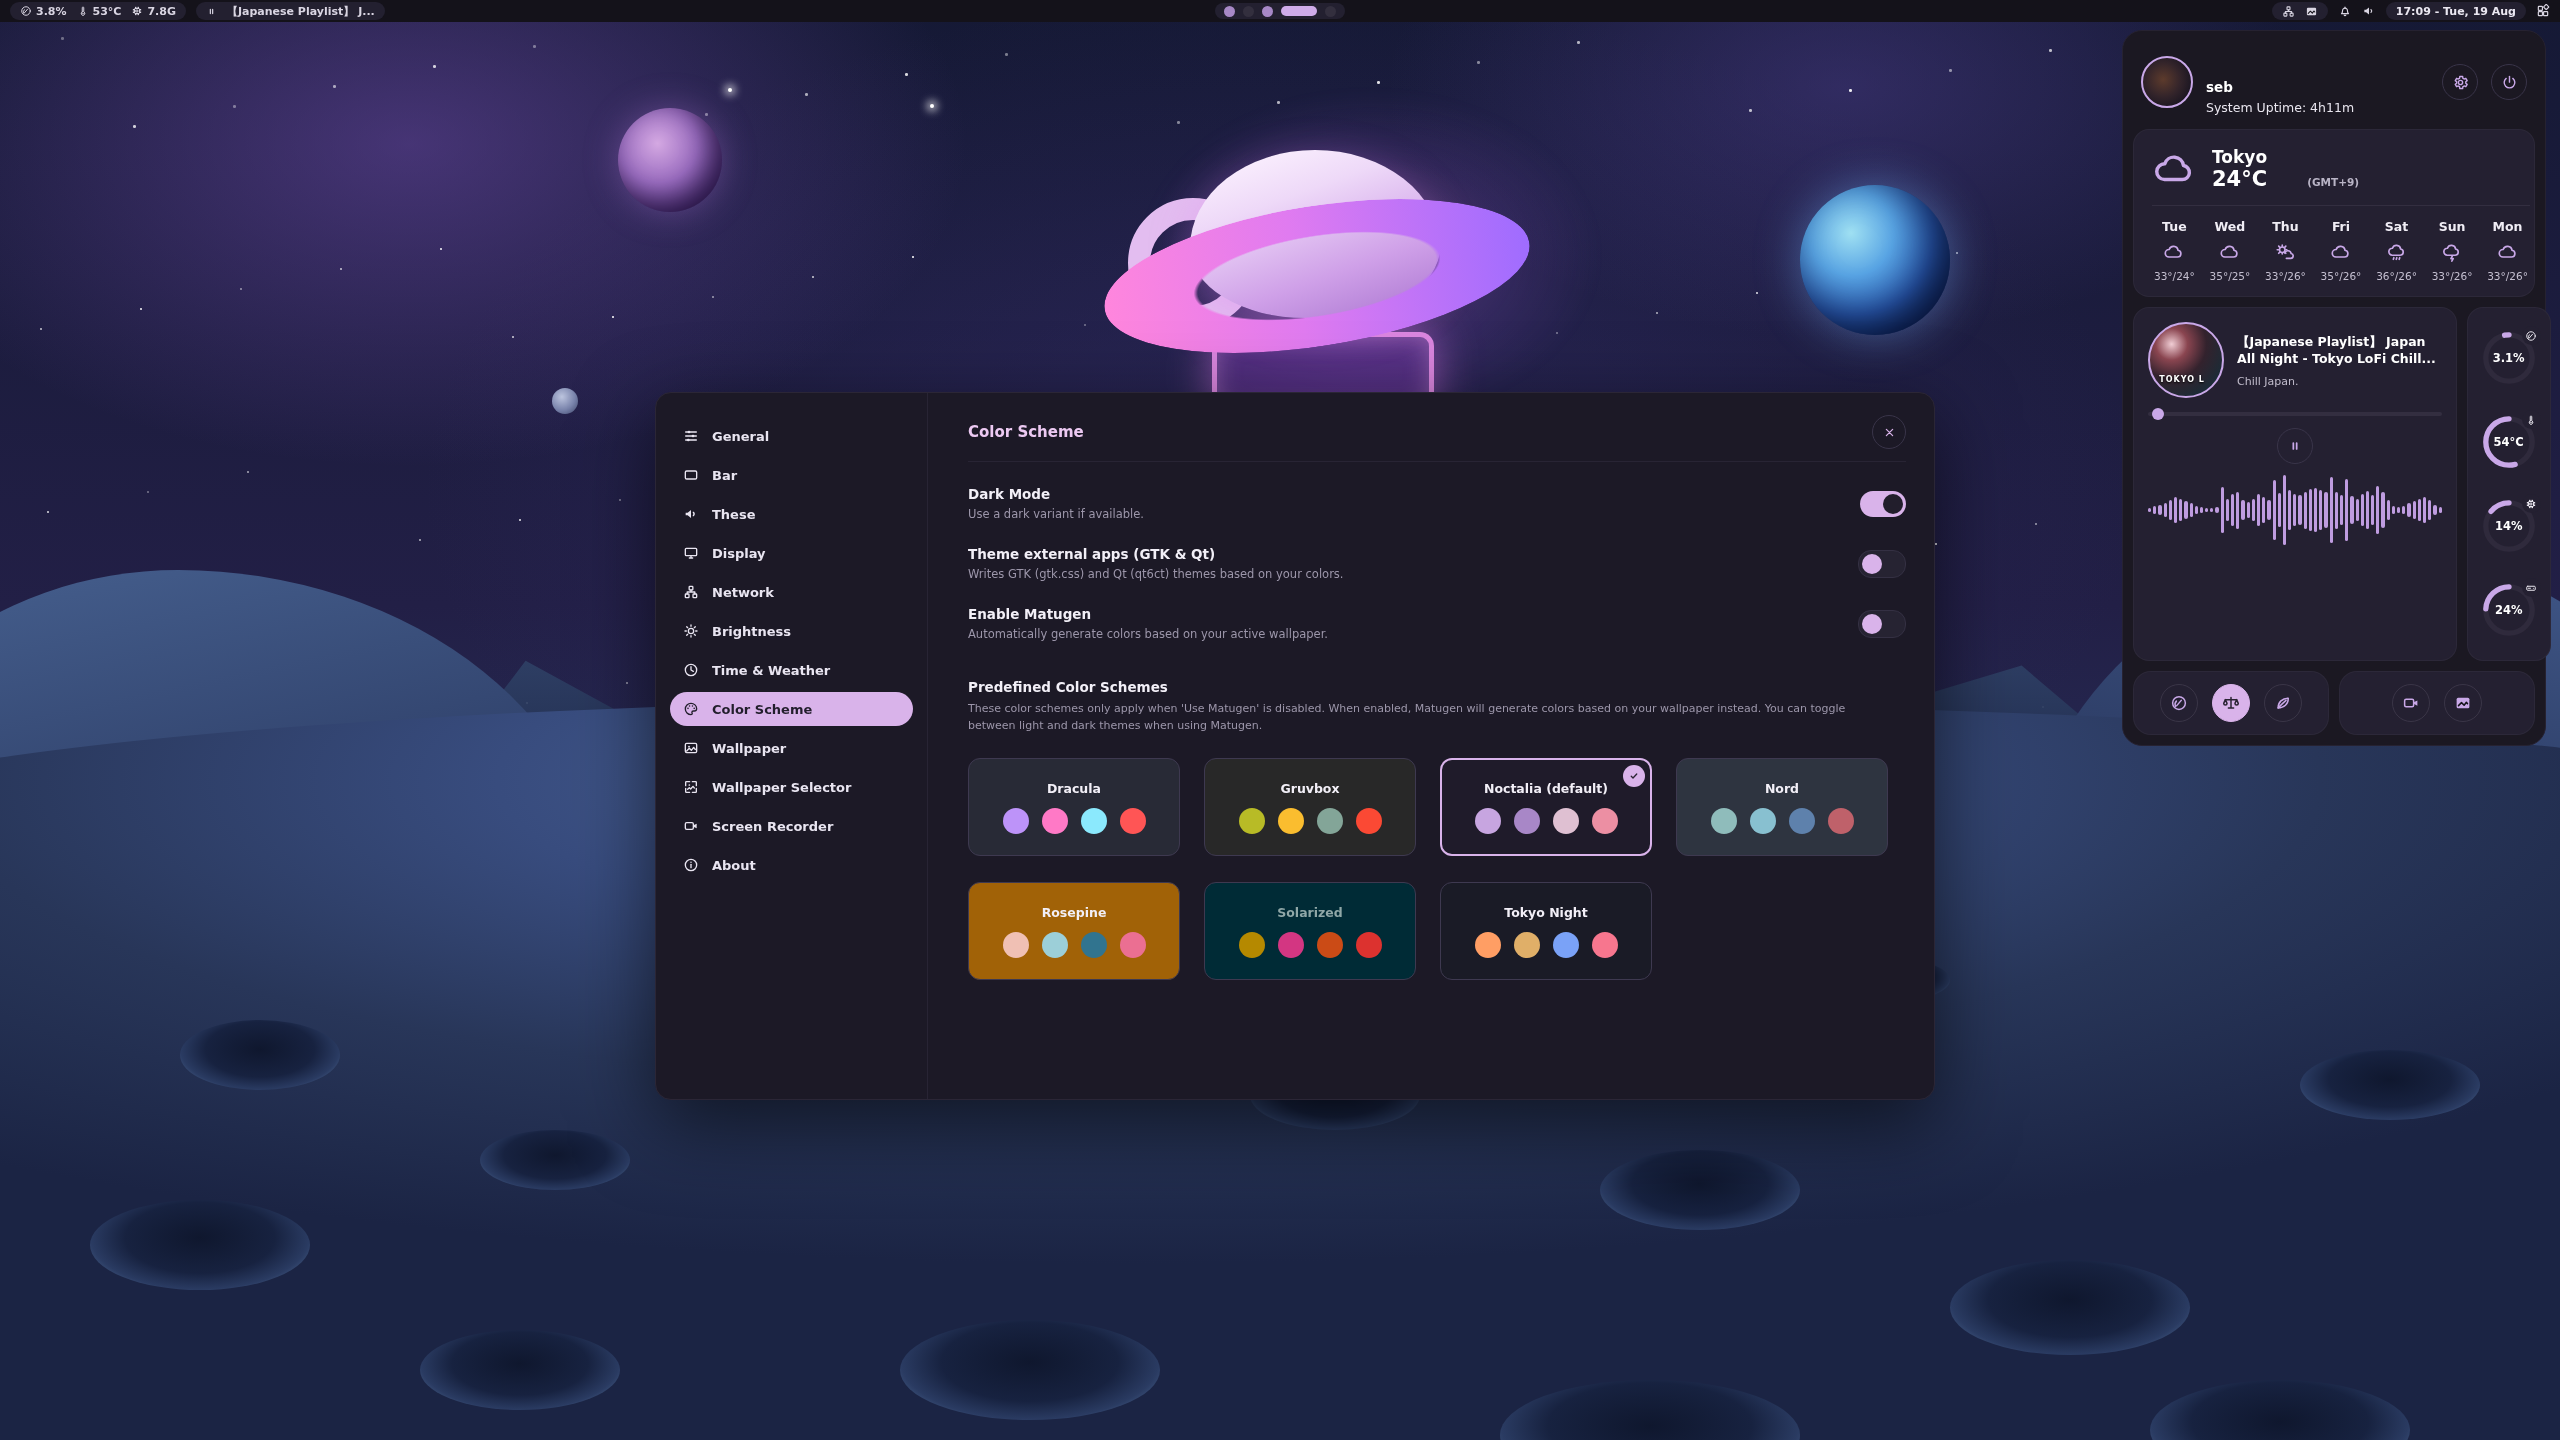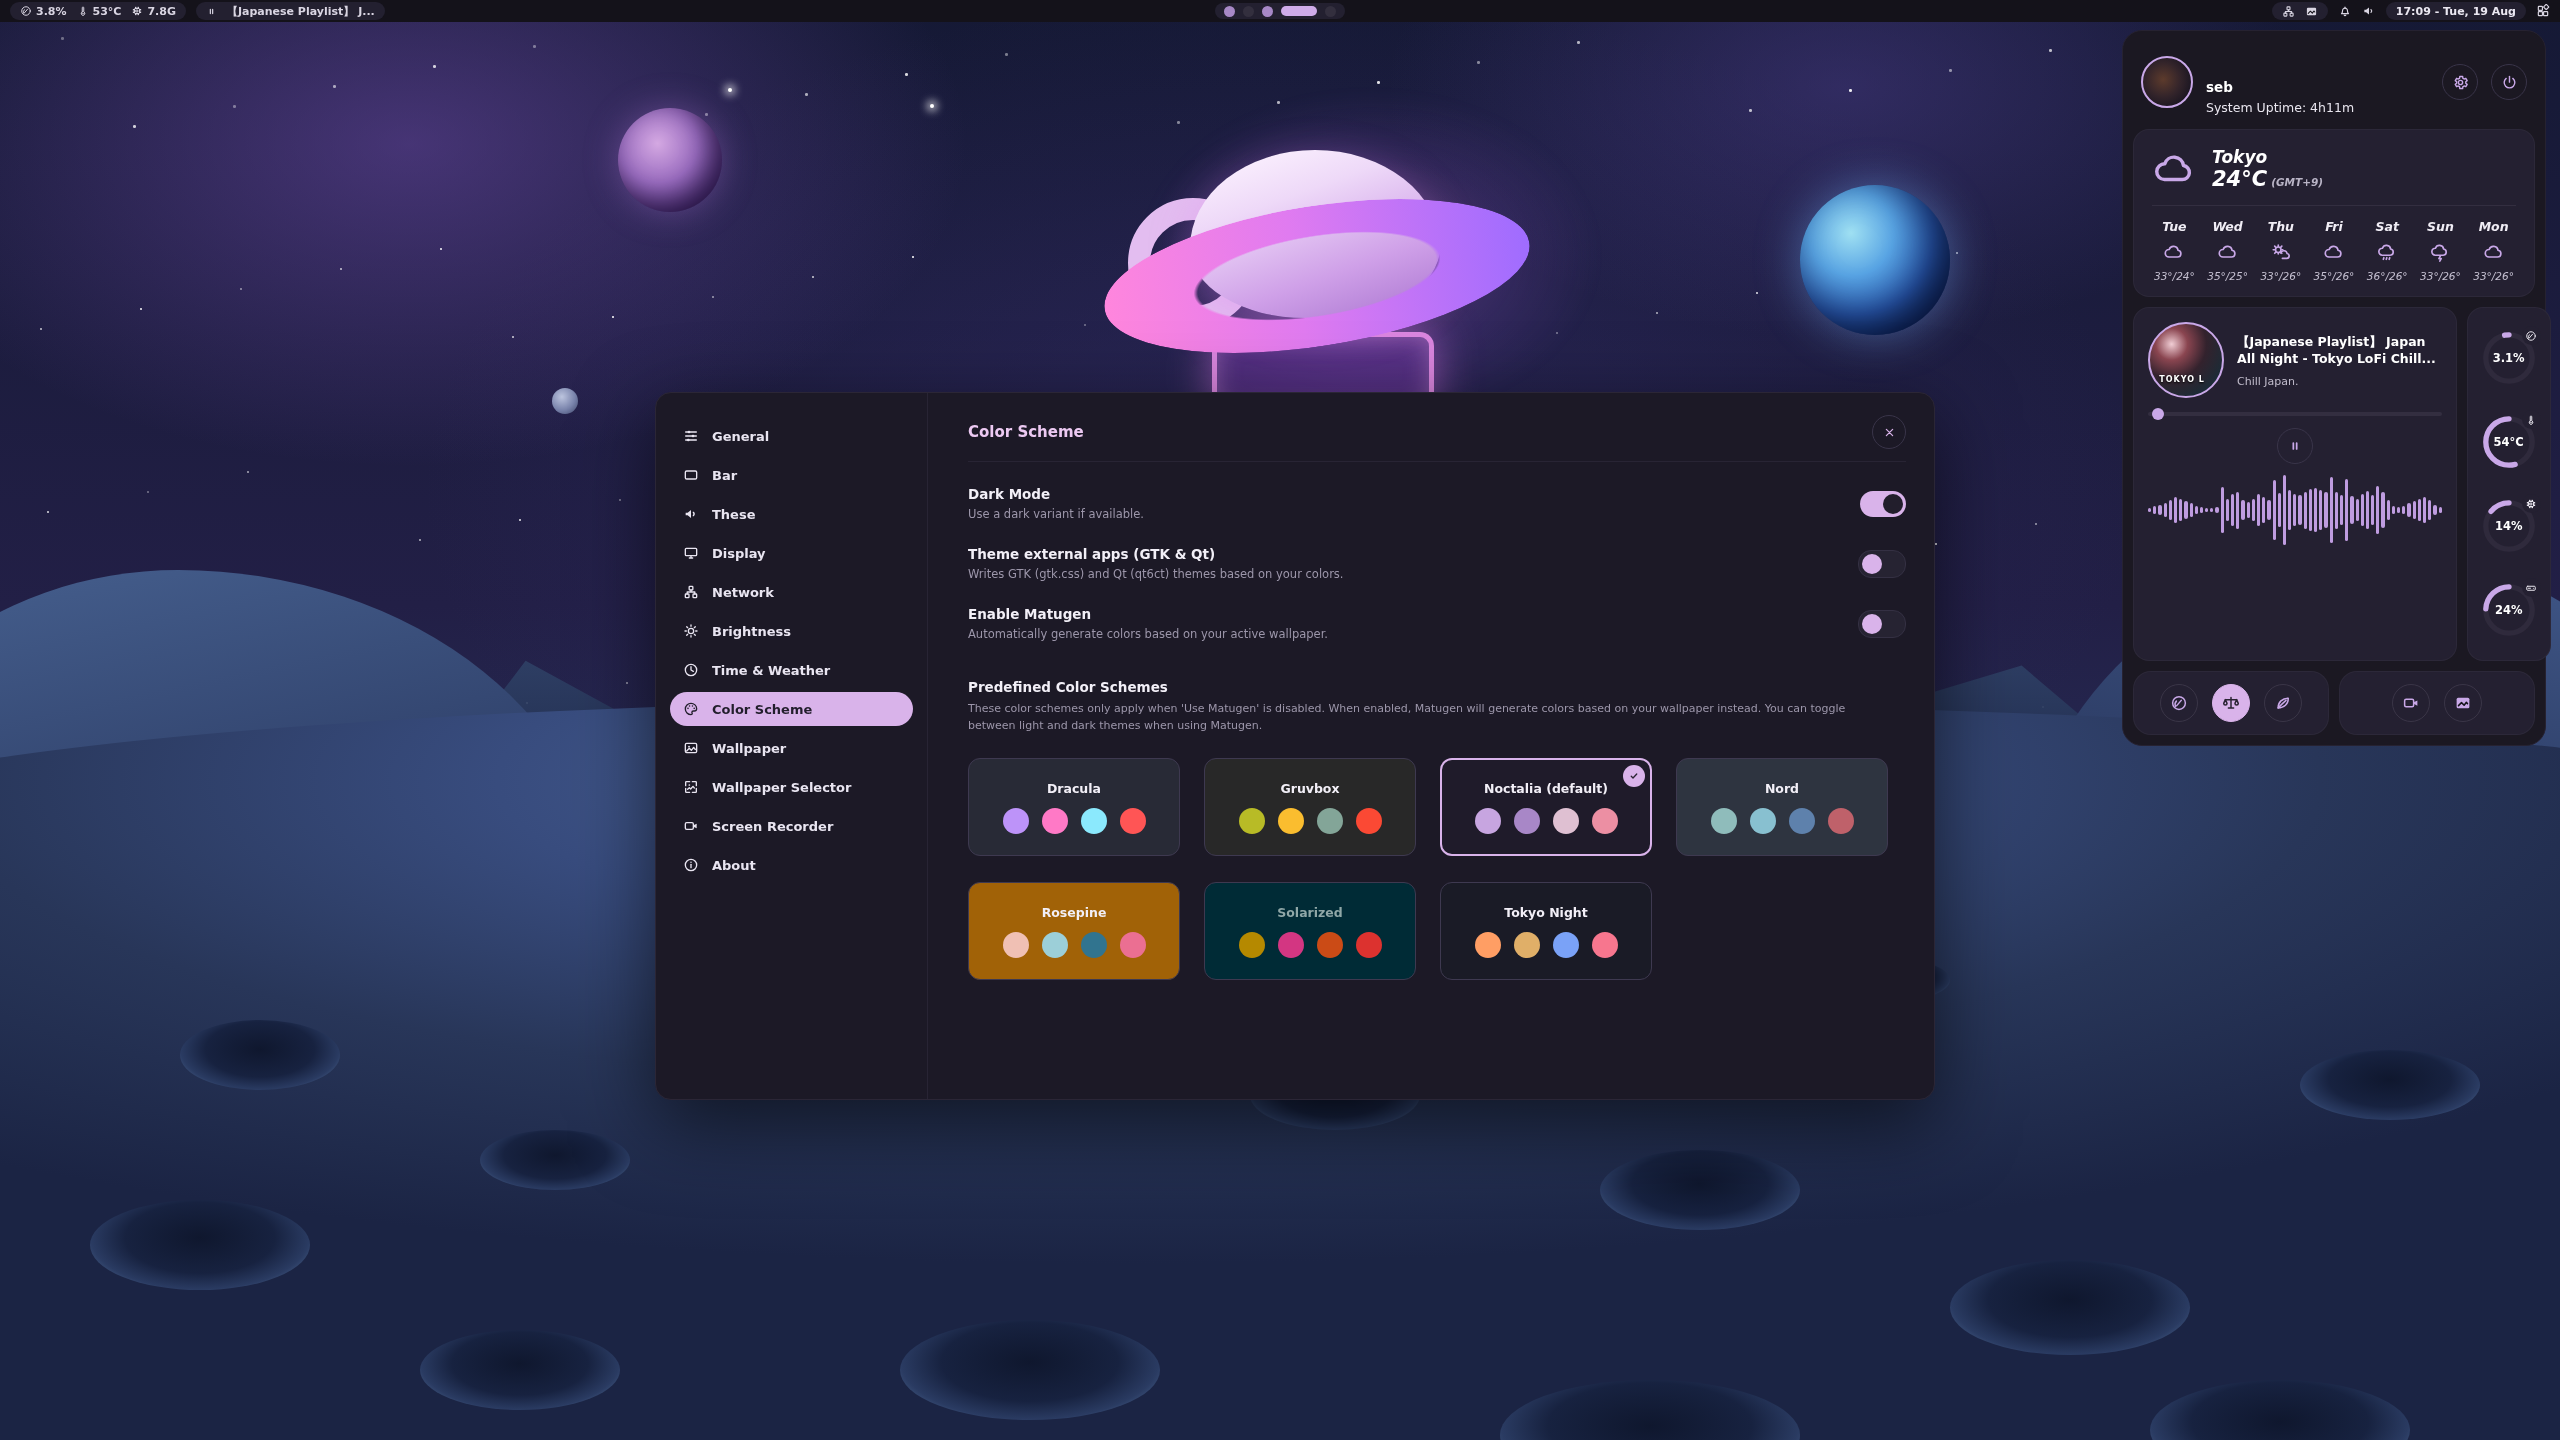--- a/index.html
+++ b/index.html
@@ -114,21 +114,21 @@
     border-radius:20px;padding:10px;box-sizing:border-box;display:flex;flex-direction:column;gap:10px;z-index:35;}
   .user-row{display:flex;align-items:center;gap:13px;padding:8px 8px 4px 8px;}
   .avatar{width:48px;height:48px;border-radius:50%;border:2px solid #c9a8e8;flex:none;
     background:radial-gradient(circle at 42% 45%, #5d3b2c 0%, #33242a 45%, #161320 82%);}
   .user-texts{flex:1;}
   .user-name{font-size:13.5px;font-weight:bold;color:#fff;margin-top:30px;}
   .user-uptime{font-size:12.5px;color:#e9e6ef;margin-top:5px;}
   .cbtn{width:36px;height:36px;border-radius:50%;border:1px solid #393449;background:transparent;color:#c9a8e8;
     display:flex;align-items:center;justify-content:center;cursor:default;padding:0;flex:none;}
   .card{background:#242031;border:1px solid rgba(255,255,255,.04);border-radius:16px;box-sizing:border-box;}
-  .weather{padding:16px 18px 14px 18px;font-style:italic;}
+  .weather{padding:16px 4px 14px 18px;}
   .w-top{display:flex;align-items:center;gap:14px;color:#c9a8e8;}
   .w-city{font-size:17px;font-weight:bold;color:#fff;}
   .w-temp{font-size:21px;font-weight:bold;color:#fff;}
   .w-tz{font-size:10.5px;color:#b9b4c6;font-weight:bold;margin-left:4px;}
   .w-div{height:1px;background:#332e40;margin:13px 0;}
   .forecast{display:flex;justify-content:space-between;padding:0 2px;}
   .f-col{display:flex;flex-direction:column;align-items:center;gap:7px;}
   .f-day{font-size:12.5px;font-weight:bold;color:#f0edf5;}
   .f-icon{color:#c9a8e8;}
   .f-temps{font-size:10.5px;color:#c4bfd0;}
@@ -699,21 +699,21 @@
       </button>
     </div>
 
     <div class="card weather">
       <div class="w-top">
         <svg class="ic" style="width:46px;height:46px;stroke-width:1.8">
             <use href="#i-cloud"></use>
           </svg>
         <div>
           <div class="w-city">Tokyo</div>
-          <div style="display:flex;align-items:baseline;">
+          <div style="display:flex;align-items:baseline;gap:36px;">
             <span class="w-temp">24°C</span>
             <span class="w-tz">(GMT+9)</span>
           </div>
         </div>
       </div>
       <div class="w-div"></div>
       <div class="forecast" id="forecast">
           <div class="f-col">
             <div class="f-day">Tue</div>
             <div class="f-icon">

